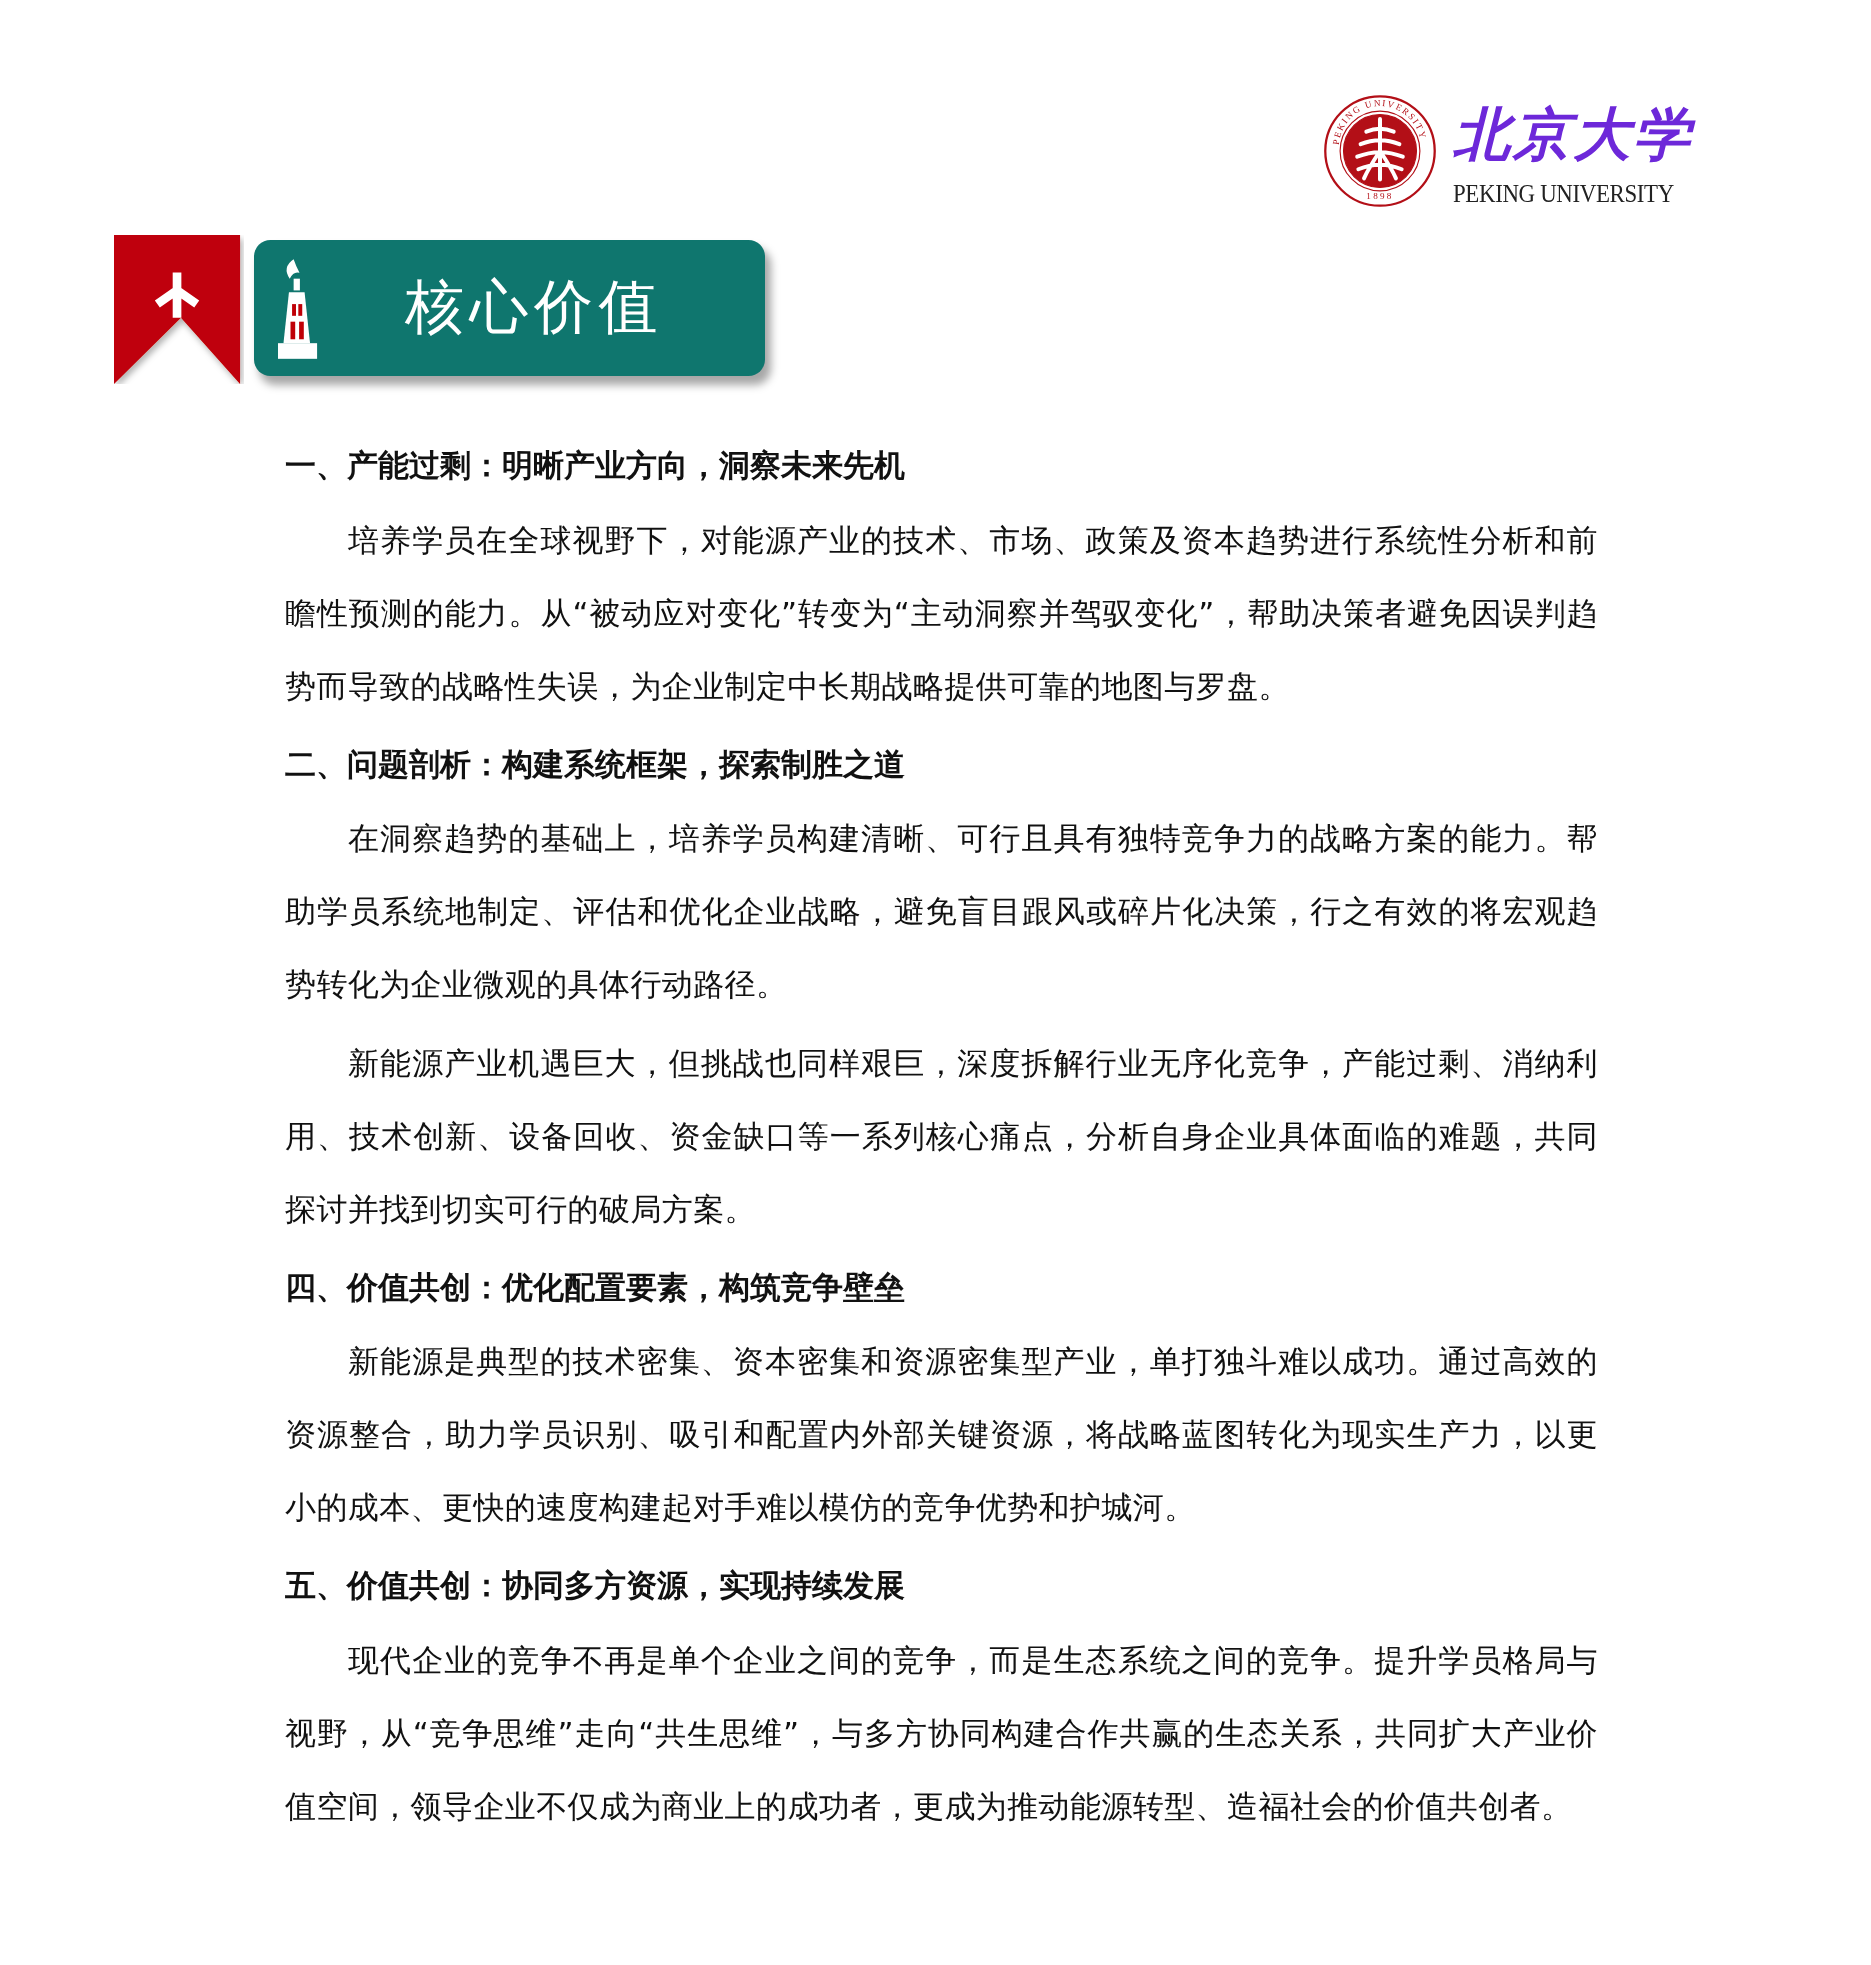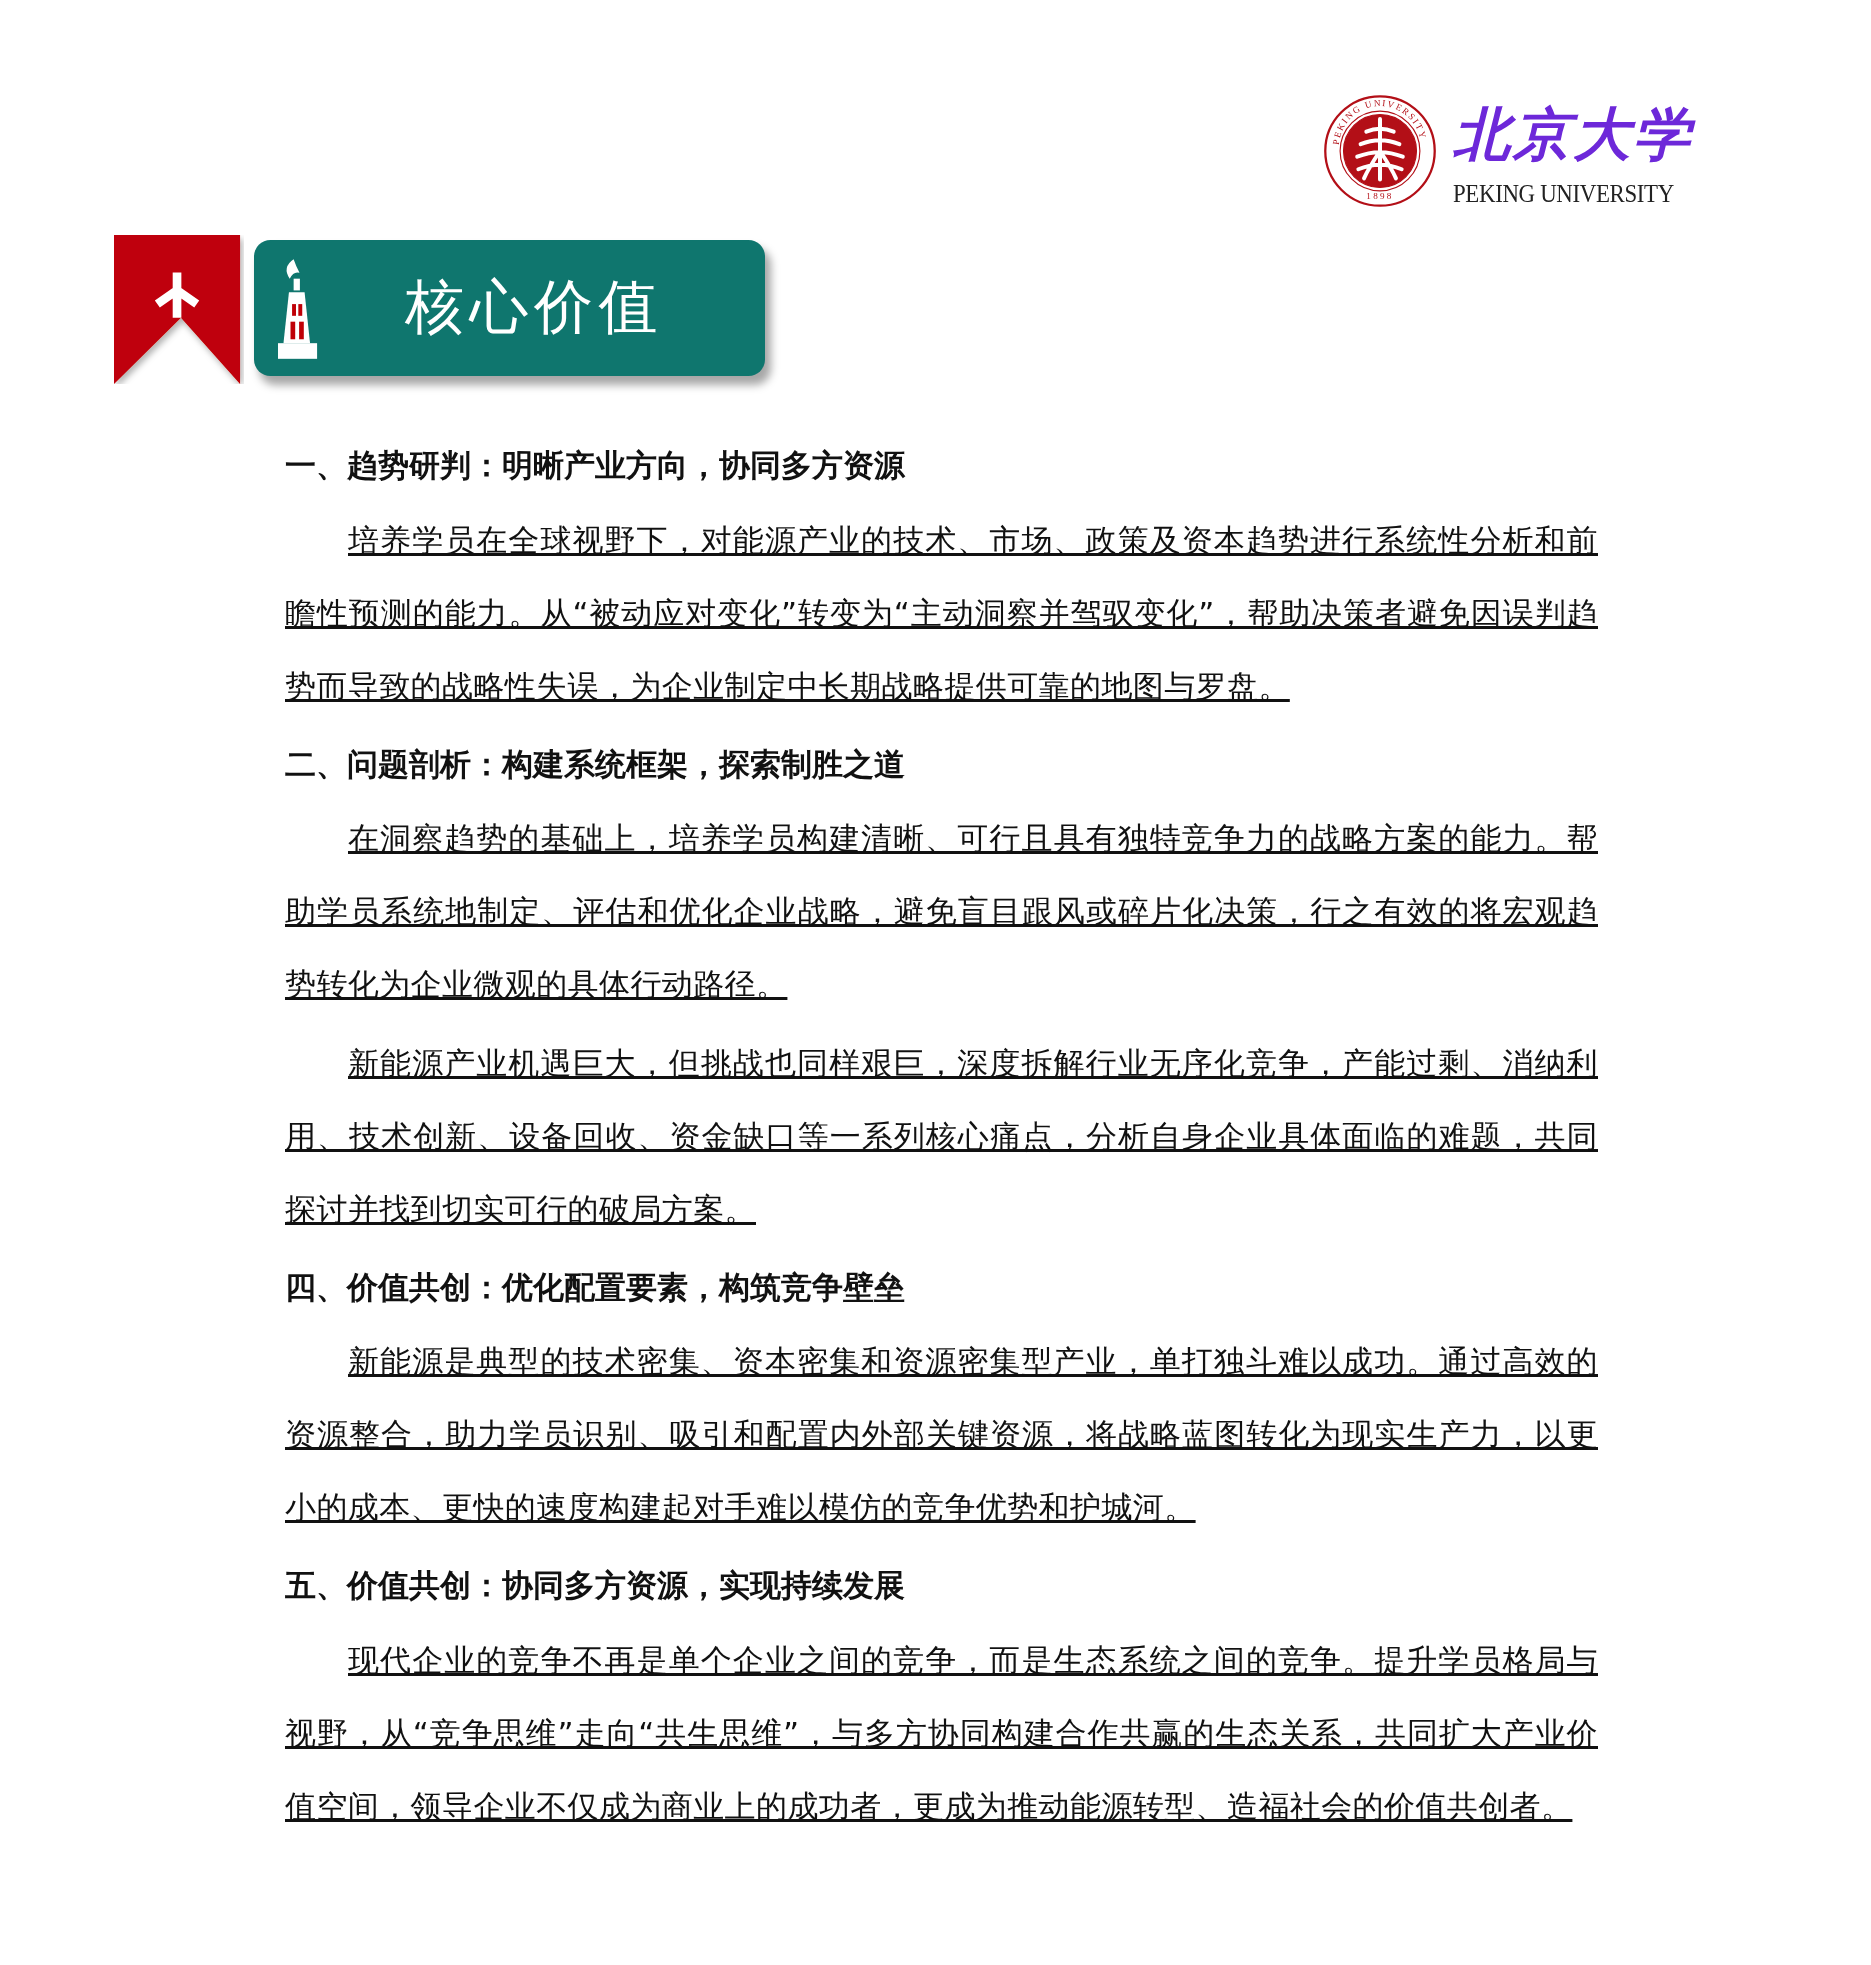--- a/index.html
+++ b/index.html
@@ -28,21 +28,21 @@
     .title-text { position: absolute; left: 151px; top: 31px; font-size: 59px; line-height: 71px;
                   color: #ffffff; letter-spacing: 5.5px; white-space: nowrap;
                   font-family: "DejaVu Serif", "Liberation Serif", serif; }
 
     
     .content { position: absolute; left: 285px; top: 446px; width: 1313px; }
     .section { margin-bottom: 0; }
     .heading { font-size: 31px; font-weight: bold; line-height: 39px; height: 39px;
                margin: 0 0 35px 0; white-space: nowrap; }
     .para { font-size: 31px; line-height: 73px; margin: -16.5px 0 22px 0; text-align: justify;
-            text-indent: 63px; letter-spacing: 0.4px; text-decoration: underline; }
+            text-indent: 63px; letter-spacing: 0.4px; }
   </style>
 </head>
 <body>
 
 <div class="logo">
   <svg class="seal" viewBox="0 0 200 200">
     <circle cx="100" cy="100" r="96" fill="#fff" stroke="#b30f17" stroke-width="4"></circle>
     <circle cx="100" cy="100" r="64" fill="#b30f17" stroke="#b30f17" stroke-width="2"></circle>
     <circle cx="100" cy="100" r="70" fill="none" stroke="#b30f17" stroke-width="2"></circle>
     <path d="M100 44 V150 M76 66 Q100 56 124 66 M66 88 Q100 74 134 88 M60 110 Q100 94 140 110 M62 132 Q100 116 138 132 M100 100 Q80 130 72 148 M100 100 Q120 130 128 148" stroke="#fff" stroke-width="7" fill="none" stroke-linecap="round"></path>
@@ -76,21 +76,21 @@
       <rect x="32" y="170" width="12" height="45" fill="#bf0007"></rect>
       <rect x="54" y="170" width="12" height="45" fill="#bf0007"></rect>
       <rect x="0" y="225" width="100" height="40" fill="#fff"></rect>
     </svg>
     <div class="title-text">核心价值</div>
   </div>
 </div>
 
 <div class="content">
   <div class="section">
-    <div class="heading">一、趋势研判：明晰产业方向，协同多方资源</div>
+    <div class="heading">一、产能过剩：明晰产业方向，洞察未来先机</div>
     <div class="para">培养学员在全球视野下，对能源产业的技术、市场、政策及资本趋势进行系统性分析和前瞻性预测的能力。从“被动应对变化”转变为“主动洞察并驾驭变化”，帮助决策者避免因误判趋势而导致的战略性失误，为企业制定中长期战略提供可靠的地图与罗盘。</div>
   </div>
   <div class="section">
     <div class="heading">二、问题剖析：构建系统框架，探索制胜之道</div>
     <div class="para">在洞察趋势的基础上，培养学员构建清晰、可行且具有独特竞争力的战略方案的能力。帮助学员系统地制定、评估和优化企业战略，避免盲目跟风或碎片化决策，行之有效的将宏观趋势转化为企业微观的具体行动路径。</div>
   </div>
   <div class="section">
     <div class="para">新能源产业机遇巨大，但挑战也同样艰巨，深度拆解行业无序化竞争，产能过剩、消纳利用、技术创新、设备回收、资金缺口等一系列核心痛点，分析自身企业具体面临的难题，共同探讨并找到切实可行的破局方案。</div>
   </div>
   <div class="section">

